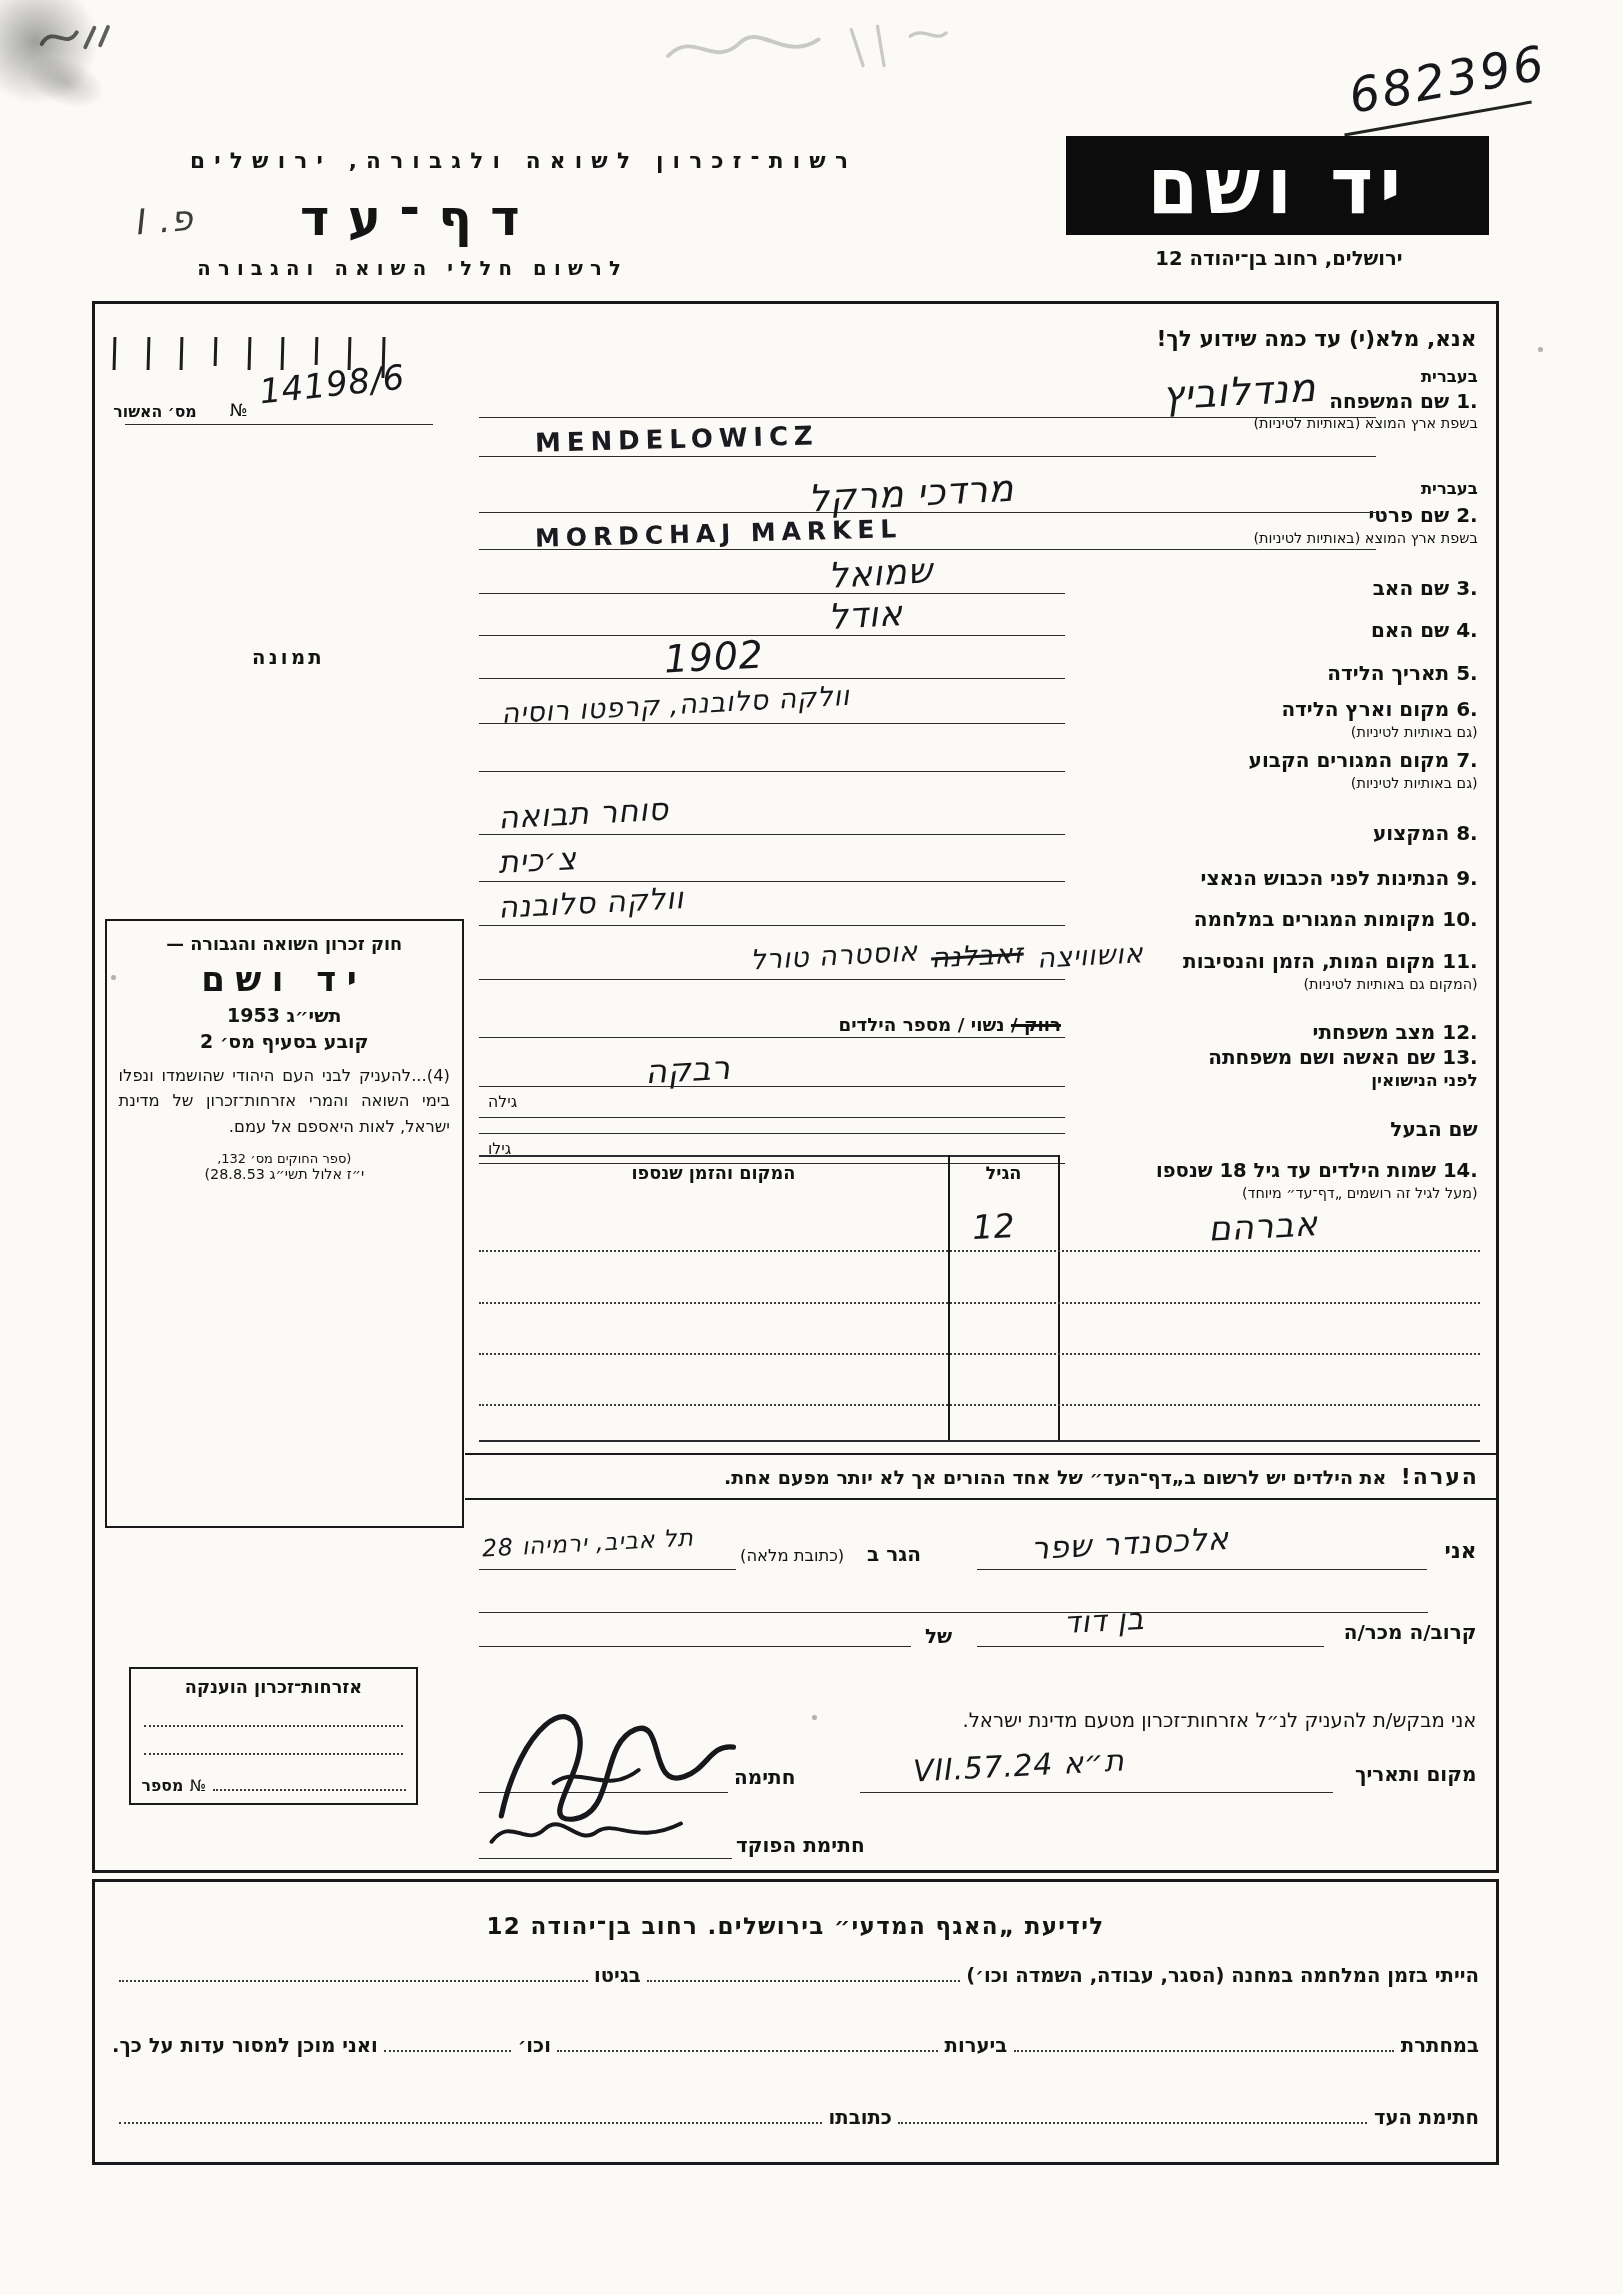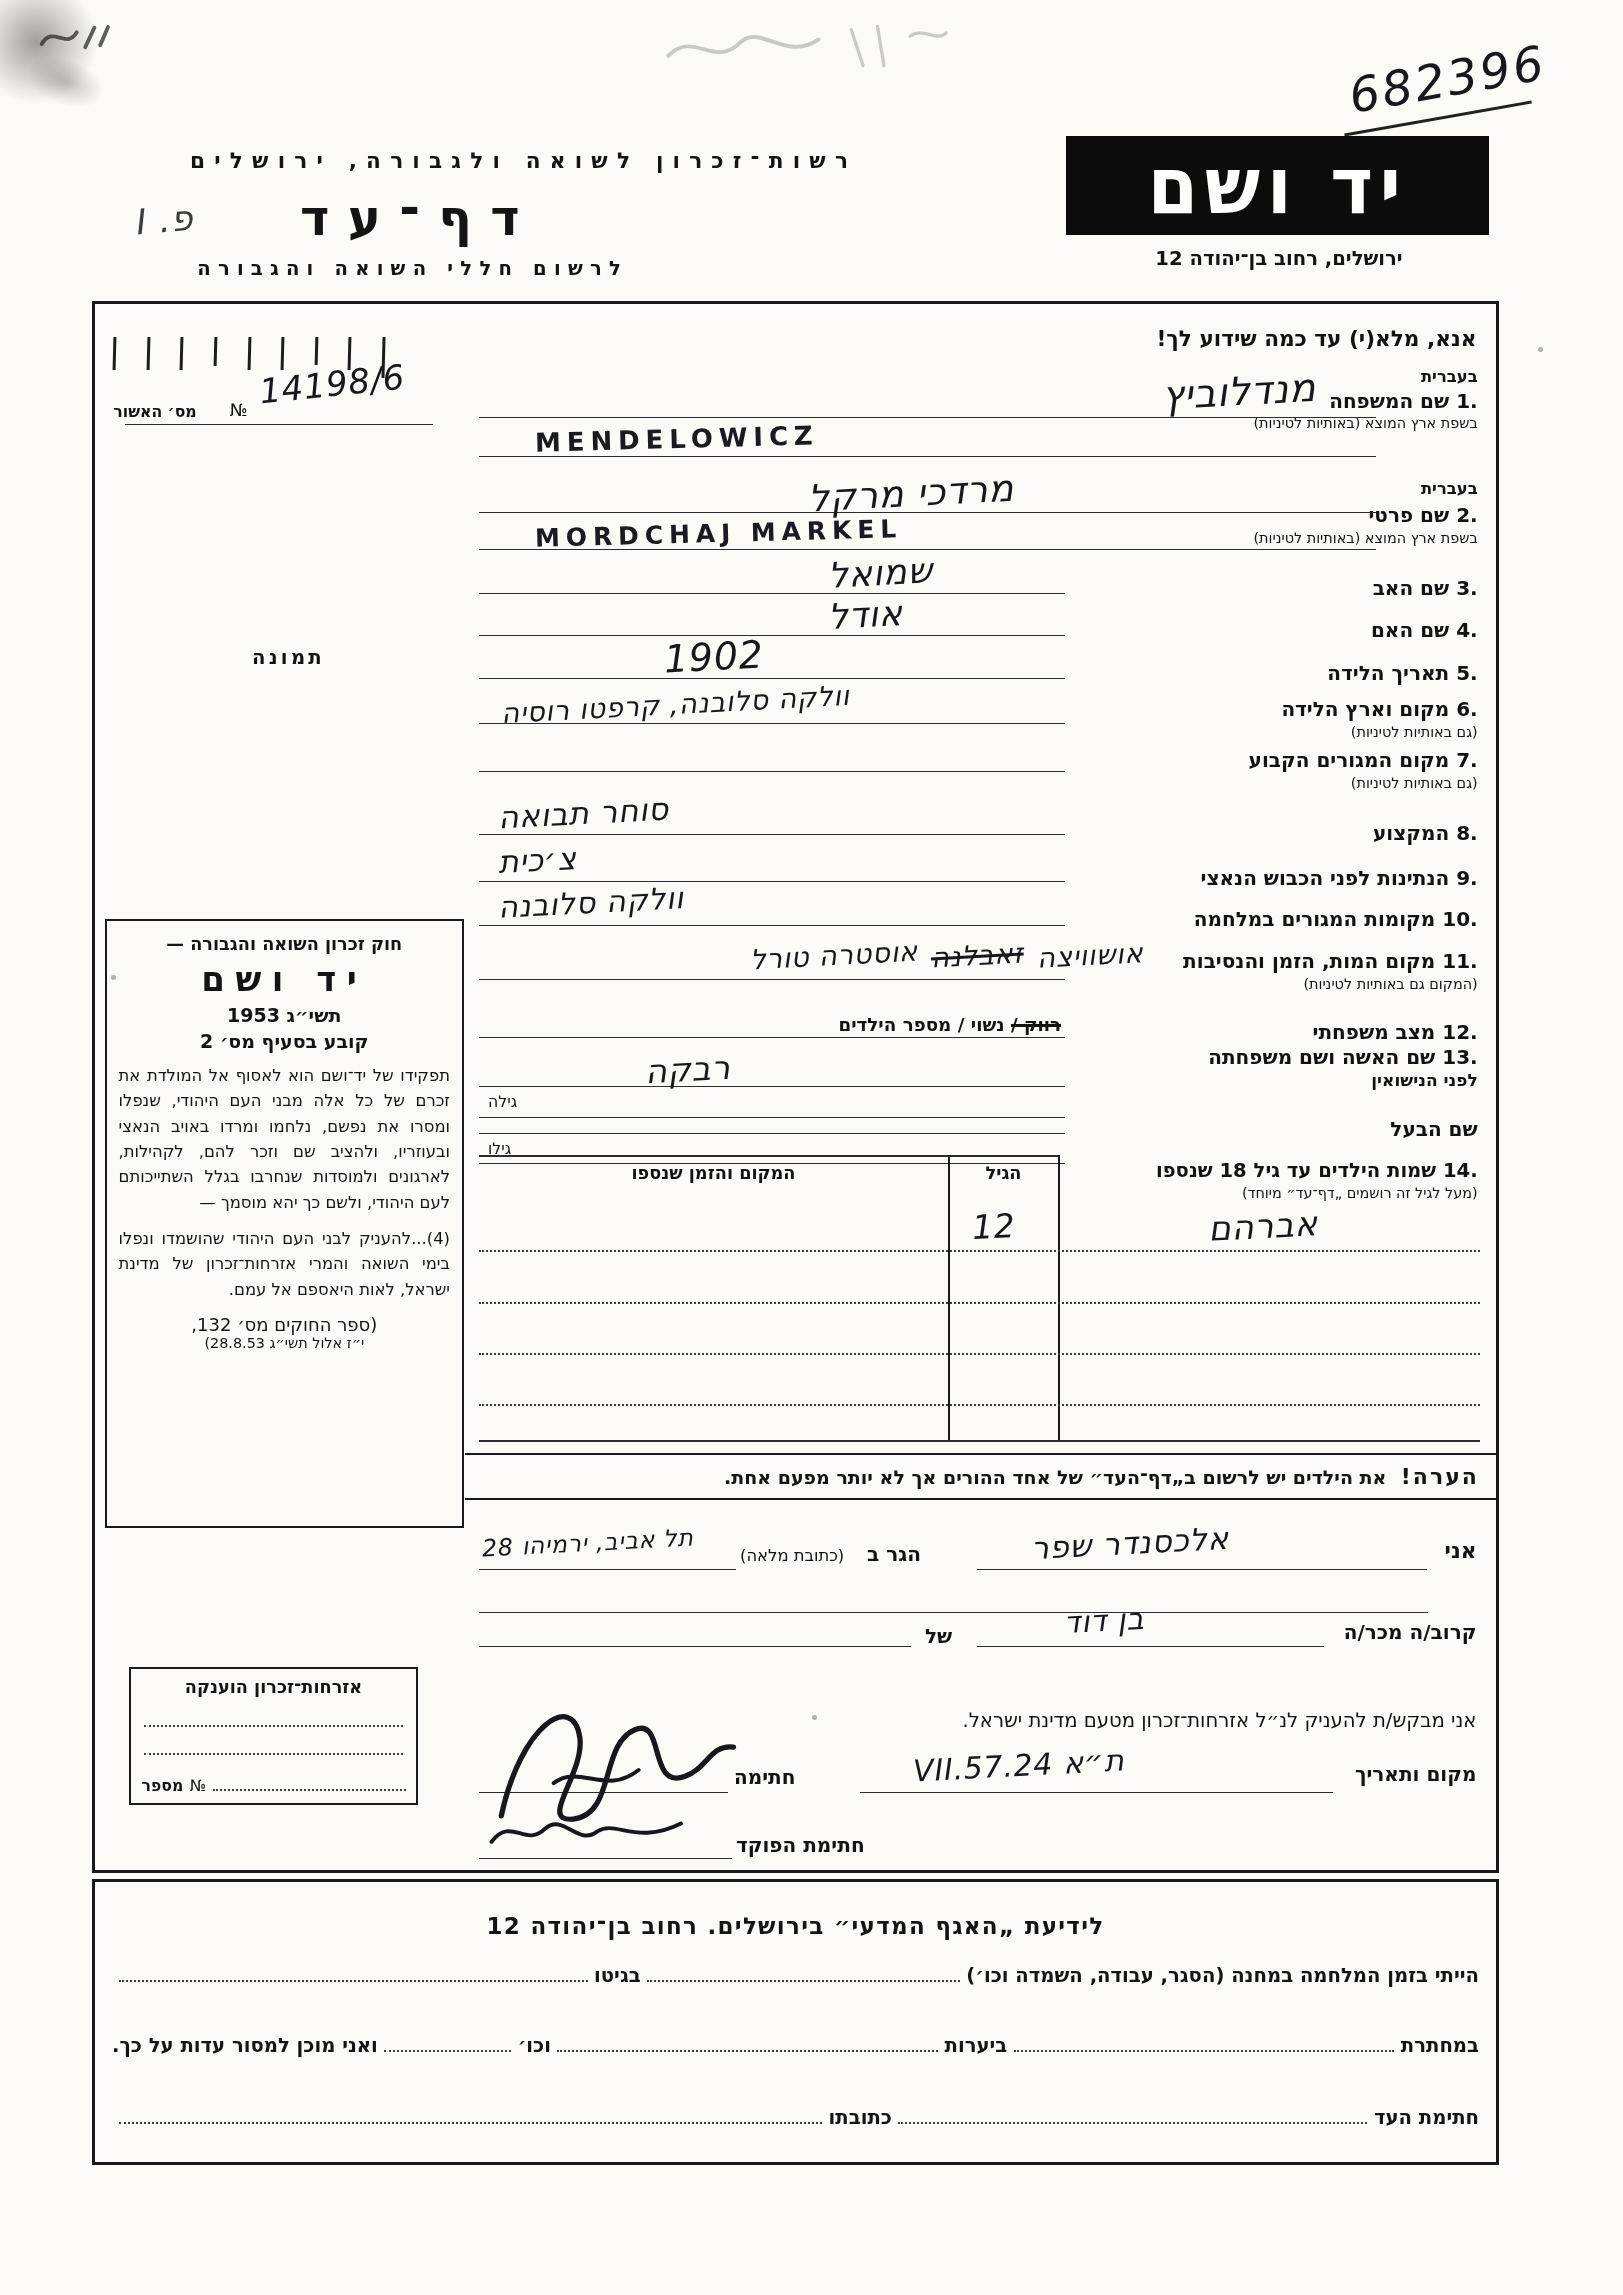--- a/index.html
+++ b/index.html
@@ -101,23 +101,22 @@
     <div class="ln" style="left:29.5px;top:120px;width:308px"></div>
     <div class="hw" style="left:164px;top:60px;font-size:34px;transform:rotate(-6deg)">14198/6</div>
 
     <div class="lb b" style="left:151px;top:342px;width:85px;text-align:center;font-size:19.6px;letter-spacing:3.3px">תמונה</div>
 
     <div class="law-box">
       <div class="b" style="font-size:17.7px">חוק זכרון השואה והגבורה —</div>
       <div class="b" style="font-size:34px;letter-spacing:10.5px;margin-top:5.2px">יד ושם</div>
       <div class="b" style="font-size:19px;margin-top:5.2px">תשי״ג 1953</div>
       <div class="b" style="font-size:19px;margin-top:3.9px">קובע בסעיף מס׳ 2</div>
-      <div class="law-body">תפקידו של יד־ושם הוא לאסוף אל המולדת את זכרם של כל אלה מבני העם היהודי, שנפלו ומסרו את נפשם, נלחמו ומרדו באויב הנאצי ובעוזריו, ולהציב שם וזכר להם, לקהילות, לארגונים ולמוסדות שנחרבו בגלל השתייכותם לעם היהודי, ולשם כך יהא מוסמך —</div>
       <div class="law-body">(4)...להעניק לבני העם היהודי שהושמדו ונפלו בימי השואה והמרי אזרחות־זכרון של מדינת ישראל, לאות היאספם אל עמם.</div>
-      <div style="font-size:18px;margin-top:11.8px">(ספר החוקים מס׳ 132,</div>
+      <div style="font-size:13px;margin-top:11.8px">(ספר החוקים מס׳ 132,</div>
       <div style="font-size:14.4px">י״ז אלול תשי״ג 28.8.53)</div>
     </div>
 
     <div class="lb" style="right:18.3px;top:63px;text-align:right">
       <div class="b" style="font-size:16.4px">בעברית</div>
       <div class="b" style="font-size:20px;margin-top:2.6px"><bdi dir="ltr">1.</bdi> <span>שם המשפחה</span></div>
       <div style="font-size:14.4px;margin-top:2.6px">בשפת ארץ המוצא (באותיות לטיניות)</div>
     </div>
     <div class="ln" style="left:384px;top:113px;width:897px"></div>
     <div class="hw" style="left:1067px;top:65px;font-size:39px">מנדלוביץ</div>

